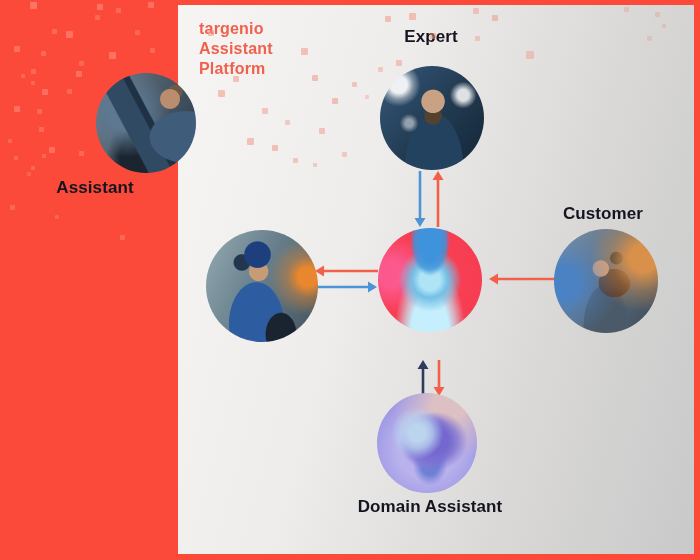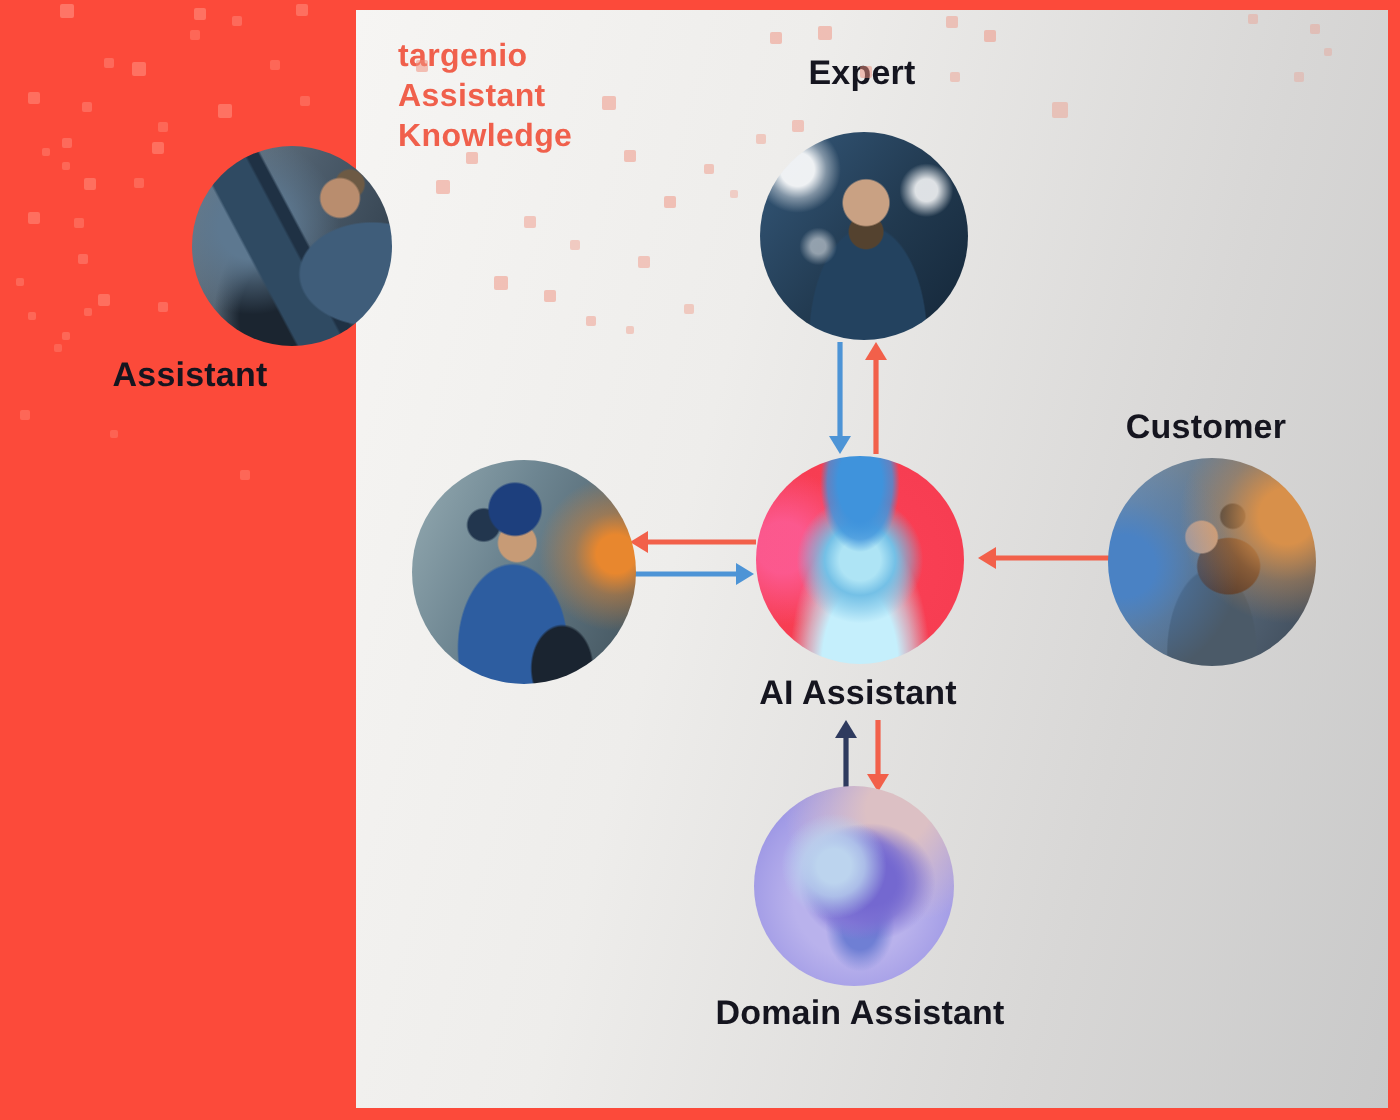--- a/index.html
+++ b/index.html
@@ -94,21 +94,21 @@
 </head>
 <body>
 
 <div id="stage">
 
   <div id="panel"></div>
 
   <div id="brand">
     <div>targenio</div>
     <div>Assistant</div>
-    <div>Knowledge</div>
+    <div>Platform</div>
   </div>
 
   <svg id="flow-arrows" xmlns="http://www.w3.org/2000/svg">
       <g>
         <line x1="420" y1="171" x2="420" y2="218" stroke="#4D94D6" stroke-width="2.6"></line>
         <polygon points="420,227 414.5,218 425.5,218" fill="#4D94D6"></polygon>
       </g>
       <g>
         <line x1="438" y1="227" x2="438" y2="180" stroke="#F2604A" stroke-width="2.6"></line>
         <polygon points="438,171 443.5,180 432.5,180" fill="#F2604A"></polygon>
@@ -142,21 +142,20 @@
 
   <div class="node-label" style="left:431px;top:27px;">Expert</div>
   <div id="photo-expert" class="photo"></div>
 
   <div id="photo-customer" class="photo"></div>
 
   <div class="node-label" style="left:603px;top:204px;">Customer</div>
   <div id="photo-trainer" class="photo"></div>
 
   <div id="photo-ai" class="photo"></div>
-  <div class="node-label" style="left:429px;top:337px;">AI Assistant</div>
 
   <div id="photo-brain" class="photo"></div>
   <div class="node-label" style="left:430px;top:497px;">Domain Assistant</div>
 
 <div class="confetti" style="left: 30px; top: 2px; width: 7px; height: 7px; opacity: 0.6; background: rgb(255, 147, 132);"></div>
     <div class="confetti" style="left: 97px; top: 4px; width: 6px; height: 6px; opacity: 0.55; background: rgb(255, 147, 132);"></div>
     <div class="confetti" style="left: 148px; top: 2px; width: 6px; height: 6px; opacity: 0.5; background: rgb(255, 147, 132);"></div>
     <div class="confetti" style="left: 116px; top: 8px; width: 5px; height: 5px; opacity: 0.45; background: rgb(255, 147, 132);"></div>
     <div class="confetti" style="left: 66px; top: 31px; width: 7px; height: 7px; opacity: 0.55; background: rgb(255, 147, 132);"></div>
     <div class="confetti" style="left: 52px; top: 29px; width: 5px; height: 5px; opacity: 0.45; background: rgb(255, 147, 132);"></div>

